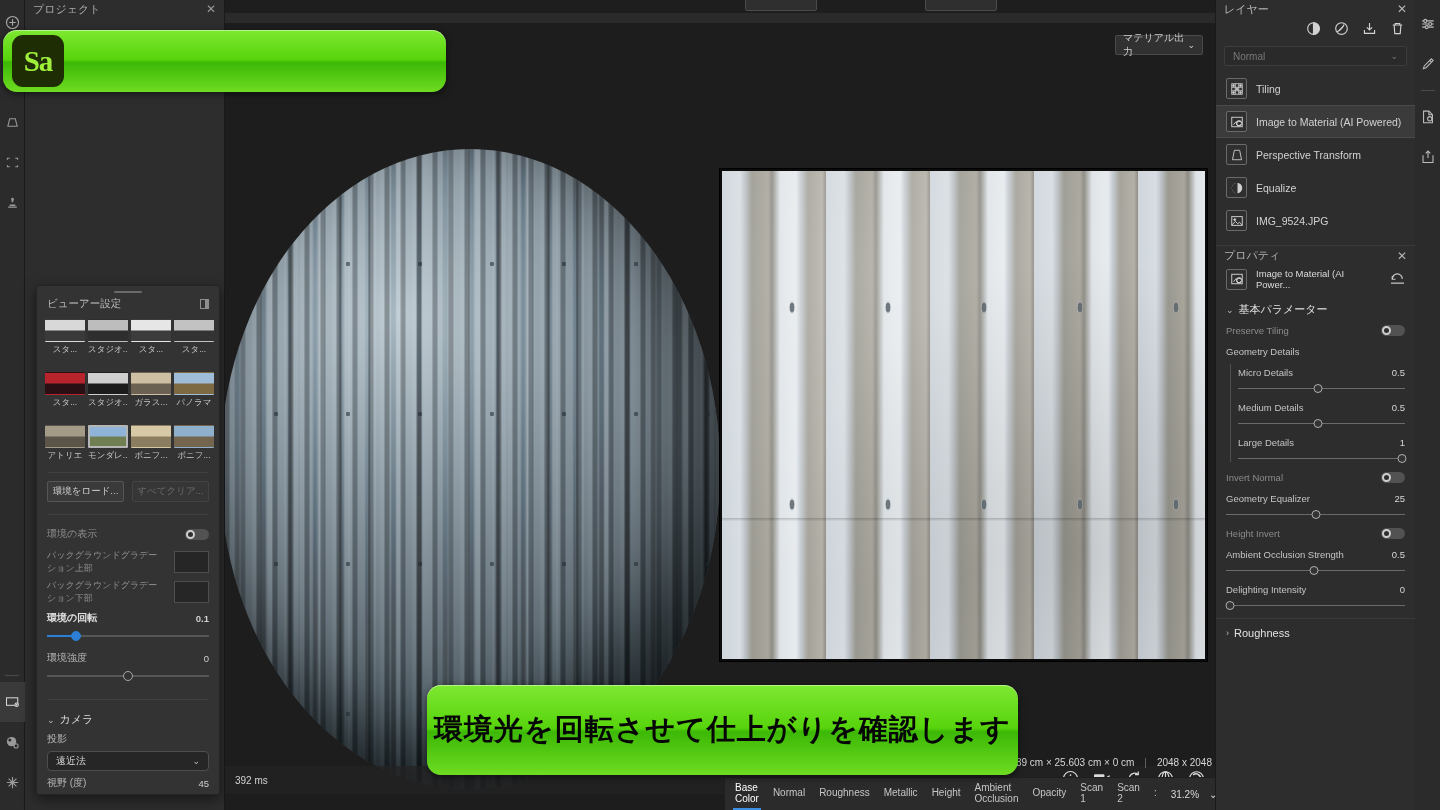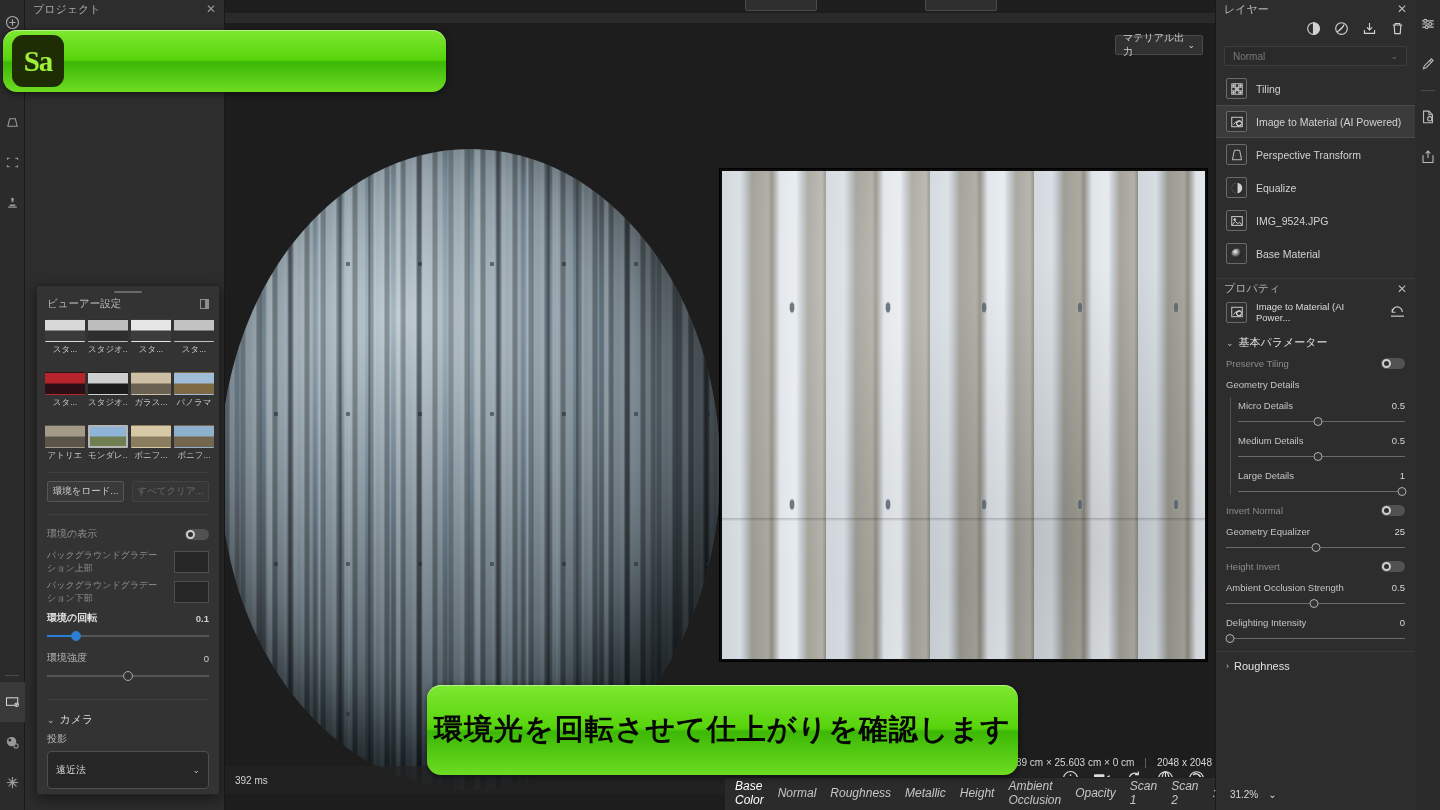--- a/index.html
+++ b/index.html
@@ -89,21 +89,21 @@
   .slider .fill { position: absolute; left: 0; top: 6px; height: 2px; background: #2b7fd4; }
   .slider .knob {
     position: absolute; top: 2px; width: 10px; height: 10px; border-radius: 50%;
     background: #333; border: 1.5px solid #a9a9a9; box-sizing: border-box; transform: translateX(-50%);
   }
   .slider .knob.blue { background: #2b7fd4; border-color: #2b7fd4; }
 
   .sec-head { display: flex; align-items: center; gap: 5px; padding: 6px 10px 2px; font-size: 11px; color: #dcdcdc; }
   .caret { font-size: 9px; color: #bdbdbd; }
   .select {
-    margin: 2px 10px 0; height: 38px; background: #262626; border: 1px solid #4e4e4e; border-radius: 4px;
+    margin: 2px 10px 0; height: 20px; background: #262626; border: 1px solid #4e4e4e; border-radius: 4px;
     display: flex; align-items: center; padding: 0 8px; font-size: 10px; color: #d2d2d2;
   }
   .select .ch { margin-left: auto; font-size: 9px; color: #bdbdbd; }
 
   
   .viewport {
     position: absolute; left: 225px; top: 13px; right: 225px; bottom: 0;
     background: #1d1d1d; overflow: hidden;
   }
   .vp-topbar {
@@ -234,21 +234,21 @@
   .status-dims {
     position: absolute; right: 228px; bottom: 42px; display: flex; align-items: center; gap: 10px;
     font-size: 10px; color: #d6d6d6;
   }
   .status-dims .sep { color: #6d6d6d; }
   .bottom-bar {
     position: absolute; left: 725px; right: 225px; bottom: 0; height: 33px;
     background: #2b2b2b; border-top: 1px solid #1e1e1e;
     display: flex; align-items: center; padding: 0 10px; gap: 14px;
   }
-  .bb-tab { font-size: 12px; color: #c6c6c6; position: relative; padding-bottom: 3px; font-style: italic; }
+  .bb-tab { font-size: 10px; color: #c6c6c6; position: relative; padding-bottom: 3px; }
   .bb-tab.active { color: #ffffff; }
   .bb-tab.active:after {
     content: ''; position: absolute; left: -2px; right: -2px; bottom: -3px; height: 2px; background: #3b8ee0;
   }
   .bb-zoom { margin-left: auto; display: flex; align-items: center; gap: 10px; font-size: 10px; color: #d8d8d8; }
 
   
   .caption {
     position: absolute; border-radius: 14px;
     background: linear-gradient(180deg, #7ee831 0%, #57d40c 48%, #3cb806 52%, #6edc22 100%);
@@ -604,35 +604,20 @@
         </div>
         <div class="layer-row">
           <span class="layer-ico">
             <svg width="14" height="14" viewBox="0 0 16 16" fill="none" stroke="#d0d0d0" stroke-width="1.1">
               <rect x="2" y="3" width="12" height="10"></rect>
               <circle cx="5.4" cy="6.4" r="1.1" fill="#d0d0d0"></circle>
               <path d="M2.4 12.4l3.8-4 2.6 2.8 2-1.8 2.8 3"></path>
             </svg>
           </span>
           <span>IMG_9524.JPG</span>
-        </div>
-        <div class="layer-row">
-          <span class="layer-ico">
-            <svg width="14" height="14" viewBox="0 0 16 16">
-              <defs>
-                <radialGradient id="bm" cx="35%" cy="30%">
-                  <stop offset="0%" stop-color="#f0f0f0"></stop>
-                  <stop offset="55%" stop-color="#8a8a8a"></stop>
-                  <stop offset="100%" stop-color="#2a2a2a"></stop>
-                </radialGradient>
-              </defs>
-              <circle cx="8" cy="8" r="6.4" fill="url(#bm)"></circle>
-            </svg>
-          </span>
-          <span>Base Material</span>
         </div>
       </div>
 
     <div class="props-head">
       <span>プロパティ</span>
       <span class="x">✕</span>
     </div>
     <div class="props-target">
       <span class="layer-ico">
         <svg width="14" height="14" viewBox="0 0 16 16" fill="none" stroke="#d0d0d0" stroke-width="1.1">

